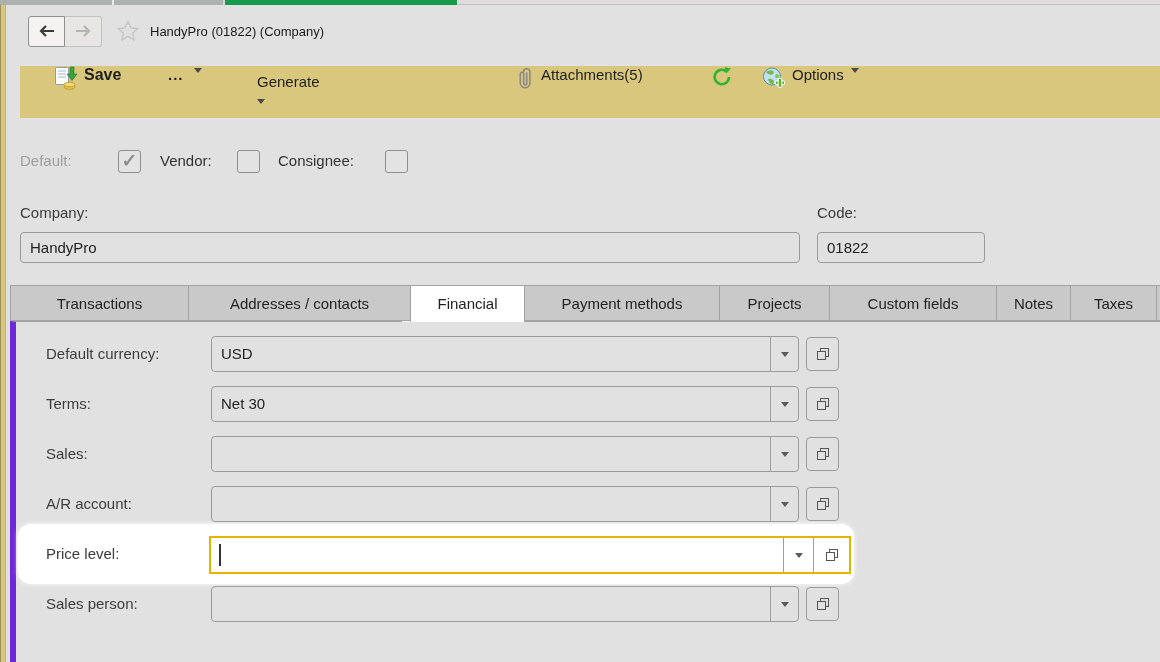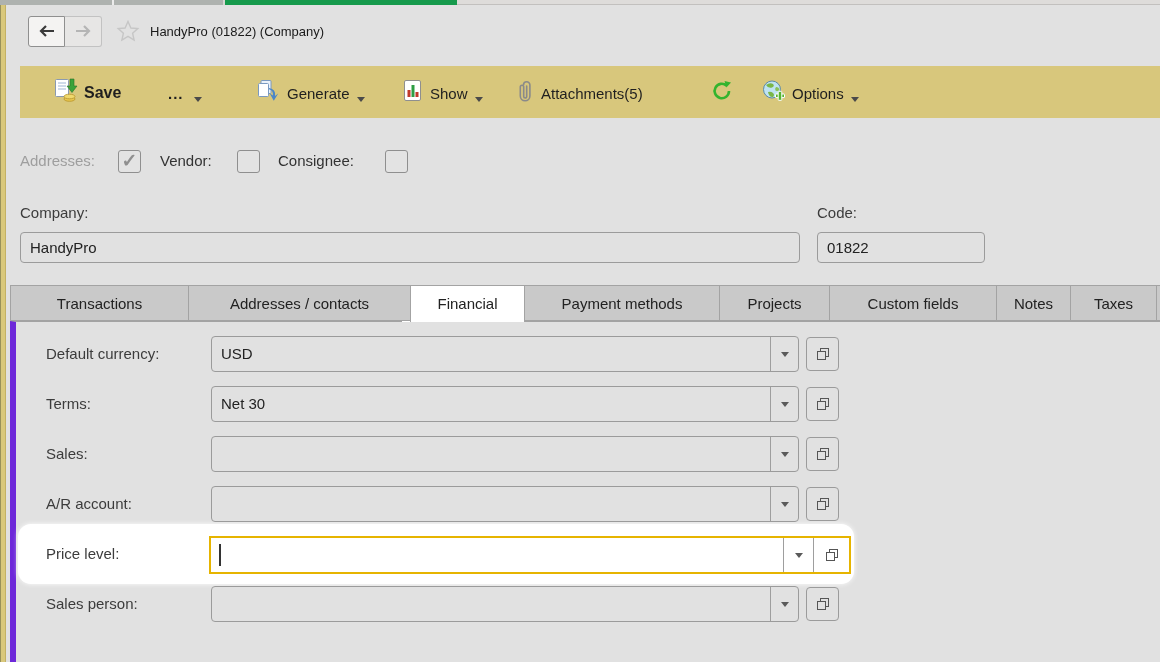--- a/index.html
+++ b/index.html
@@ -26,26 +26,26 @@
   .titlebar { position:absolute; left:28px; top:13px; height:36px; display:flex; align-items:center; }
   .navbtn { width:37px; height:31px; display:flex; align-items:center; justify-content:center; }
   .navbtn.back { background:#f4f3f2; border:1px solid #8f8f8f; border-radius:3px 0 0 3px; }
   .navbtn.fwd  { background:#e7e6e5; border:1px solid #c2c2c2; border-left:none; border-radius:0 3px 3px 0; }
   .star { margin-left:14px; display:flex; align-items:center; }
   .doc-title { margin-left:10px; font-size:13px; color:#1a1a1a; }
 
   
   .toolbar { position:absolute; left:20px; top:66px; width:1140px; height:52px;
     background:#d8c77c; }
-  .tb-item { position:absolute; top:0; height:36px; display:flex; align-items:flex-end;
+  .tb-item { position:absolute; top:0; height:36px; display:flex; align-items:flex-start;
     gap:7px; cursor:default; color:#1f1f1f; font-size:15px; }
   .tb-save-ic   { left:34px; }
   .tb-save-lb   { left:64px; font-weight:bold; font-size:16px; }
   .tb-more      { left:148px; gap:10px; }
-  .tb-generate  { left:237px; }
+  .tb-generate  { left:237px;flex-direction:column; }
   .tb-show      { left:382px; }
   .tb-attach    { left:499px; }
   .tb-refresh   { left:691px; }
   .tb-options   { left:742px; }
   .caret { width:0; height:0; border-left:4px solid transparent; border-right:4px solid transparent;
     border-top:5px solid #4a4a4a; display:inline-block; margin-top:2px; }
 
   
   .flags { position:absolute; left:0; top:150px; width:1160px; height:26px; }
   .flag-label { position:absolute; top:2px; }
@@ -160,30 +160,20 @@
   </div>
   <div class="tb-item tb-generate">
     <svg width="23" height="23" viewBox="0 0 23 23">
       <rect x="4" y="1.5" width="10" height="13" rx="1" fill="#eaf1fa" stroke="#7a99c0"></rect>
       <rect x="1.5" y="4.5" width="10" height="13" rx="1" fill="#ffffff" stroke="#7a99c0"></rect>
       <path d="M12 9 q7 1 6 8 l3.2 -2.6 -4.4 7.4 -4.2 -7.6 3.3 2.4 q0.5 -5.5 -3.9 -6.4 z" fill="#4a86c8"></path>
     </svg>
     <span>Generate</span>
     <span class="caret"></span>
   </div>
-  <div class="tb-item tb-show">
-    <svg width="21" height="23" viewBox="0 0 21 23">
-      <rect x="2.5" y="1.5" width="16" height="20" rx="1.5" fill="#ffffff" stroke="#8f8f8f"></rect>
-      <rect x="5.5" y="11" width="3" height="7" fill="#c0392b"></rect>
-      <rect x="9.5" y="6" width="3" height="12" fill="#2e9e44"></rect>
-      <rect x="13.5" y="13" width="3" height="5" fill="#c0392b"></rect>
-    </svg>
-    <span>Show</span>
-    <span class="caret"></span>
-  </div>
   <div class="tb-item tb-attach">
     <svg width="15" height="23" viewBox="0 0 15 23">
       <path d="M4.5 6 a3.2 3.2 0 0 1 6.4 0 v11 a4.8 4.8 0 0 1 -9.6 0 V8 a1.7 1.7 0 0 1 3.4 0 v9.5 a1.5 1.5 0 0 0 3 0 V7" fill="none" stroke="#8a8a8a" stroke-width="1.6" stroke-linecap="round"></path>
     </svg>
     <span>Attachments(5)</span>
   </div>
   <div class="tb-item tb-refresh">
     <svg width="22" height="22" viewBox="0 0 22 22">
       <path d="M18 11 a7.2 7.2 0 1 1 -2.3 -5.3" fill="none" stroke="#33b42e" stroke-width="2.6"></path>
       <path d="M13.5 1 l6.5 1.6 -4.6 4.8 z" fill="#33b42e"></path>
@@ -199,21 +189,21 @@
         <rect x="13.5" y="15" width="9" height="3.6" fill="#58b430" rx="0.5"></rect>
         <rect x="16.2" y="12.3" width="3.6" height="9" fill="#58b430" rx="0.5"></rect>
       </g>
     </svg>
     <span>Options</span>
     <span class="caret"></span>
   </div>
 </div>
 
 <div class="flags">
-  <span class="flag-label disabled" style="left:20px">Addresses:</span>
+  <span class="flag-label disabled" style="left:20px">Default:</span>
   <span class="checkbox checked" style="left:118px">
     <span class="check">✓</span>
   </span>
   <span class="flag-label normal" style="left:160px">Vendor:</span>
   <span class="checkbox" style="left:237px">
     
   </span>
   <span class="flag-label normal" style="left:278px">Consignee:</span>
   <span class="checkbox" style="left:385px">
     

